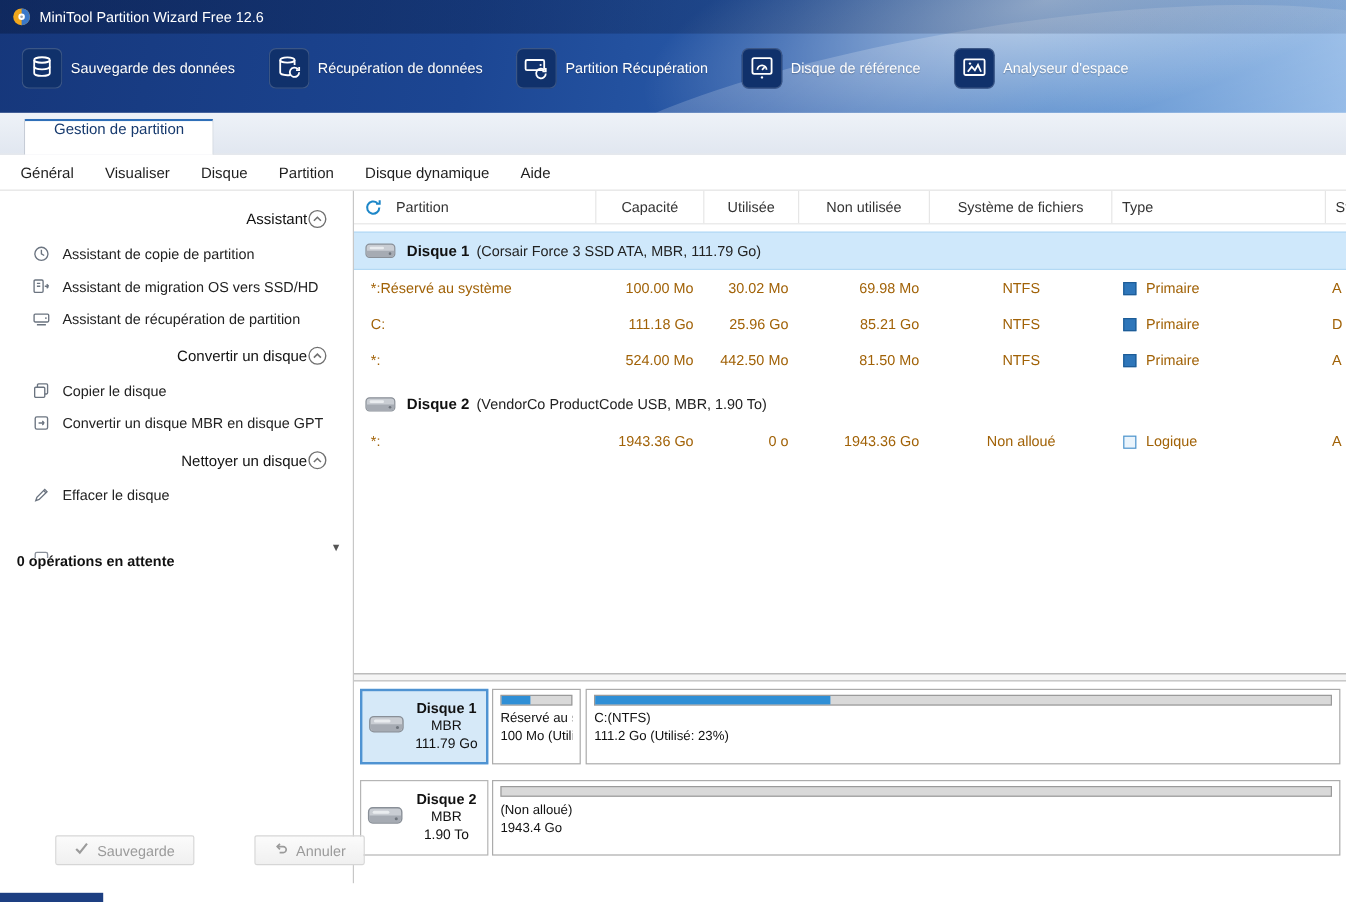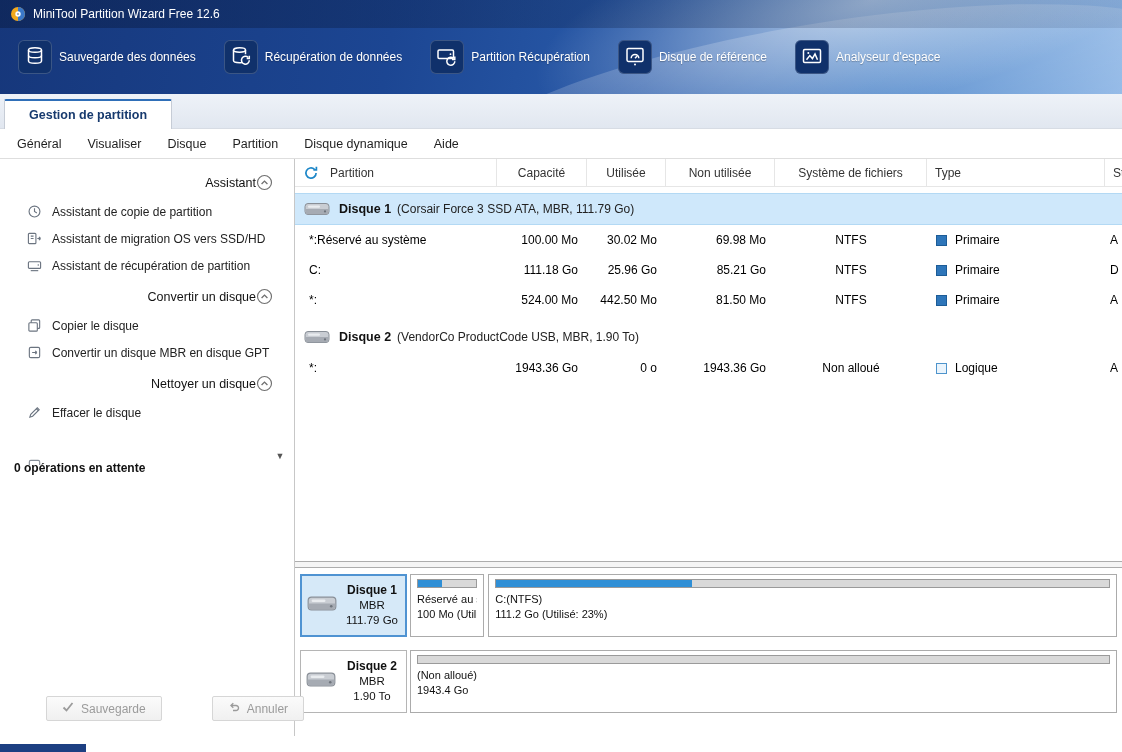--- a/index.html
+++ b/index.html
@@ -24,23 +24,23 @@
   .toolbar{position:relative;z-index:2;display:flex;align-items:flex-start;padding:12px 0 0 4px}
   .tool-item{display:flex;flex-direction:row;align-items:center;gap:7px;padding:0 14px;cursor:default}
   .tool-icon{width:34px;height:34px;border-radius:6px;background:#10316b;
     box-shadow:0 0 0 1px rgba(255,255,255,.18) inset;display:grid;place-items:center}
   .tool-icon svg{width:24px;height:24px}
   .tool-label{color:#fff;font-size:12px;white-space:nowrap;text-shadow:0 1px 1px rgba(0,0,0,.25)}
 
   
   .tabstrip{height:35px;background:linear-gradient(#eef2f8,#e1e7f0);
     border-bottom:1px solid #d7dce4;display:flex;align-items:flex-end}
-  .tab{height:30px;margin-left:4px;background:#fff;border:1px solid #c6ccd6;border-bottom:none;
+  .tab{height:30px;margin-left:20px;background:#fff;border:1px solid #c6ccd6;border-bottom:none;
     border-top:2px solid var(--tab-accent,#2f6fb8);border-radius:2px 2px 0 0;position:relative;top:1px;
-    display:flex;align-items:center;padding:0 24px;font-weight:bold;font-size:12.5px;color:#173a6e}
+    display:flex;padding:0 24px;font-weight:normal;font-size:12.5px;color:#173a6e}
 
   
   .menubar{height:30px;background:#fff;border-bottom:1px solid #dedede;
     display:flex;align-items:center;padding-left:4px}
   .menu-item{padding:0 13px;font-size:12.5px;color:#1f1f1f;cursor:default}
 
   
   .main{display:flex;height:577px}
 
   
@@ -75,21 +75,21 @@
   .t-hcell:last-child{border-right:none}
   .refresh{width:16px;height:16px;flex:0 0 16px;display:inline-grid;place-items:center;cursor:pointer}
   .refresh svg{width:16px;height:16px}
   .t-group{height:32px;margin-top:6px;display:flex;align-items:center;gap:9px;padding-left:9px;cursor:default}
   .t-group.sel{background:var(--selection,#cfe8fb);border-top:1px solid #b3d9f4;border-bottom:1px solid #b3d9f4}
   .disk-ico{width:26px;height:14px;display:inline-grid;place-items:center}
   .disk-ico svg{width:26px;height:14px}
   .g-name{font-weight:bold;font-size:12.5px;color:#111}
   .g-info{font-size:12px;color:#222;margin-left:-3px}
   .t-row{height:30px}
-  .t-cell{display:flex;align-items:center;font-size:12px;color:#000000;overflow:hidden;white-space:nowrap}
+  .t-cell{display:flex;align-items:center;font-size:12px;color:#a16207;overflow:hidden;white-space:nowrap}
   .c0{padding-left:14px}
   .c-num{justify-content:flex-end;padding-right:9px}
   .c-fs{justify-content:center}
   .c-type{gap:8px;padding-left:9px}
   .c-st{padding-left:5px}
   .type-sq{width:11px;height:11px;flex:0 0 11px}
   .sq-filled{background:var(--primary-type,#2e76ba);border:1px solid #1d5c97}
   .sq-outline{background:#eaf4fc;border:1px solid #4e94cc}
 
   .splitter{height:7px;background:#f5f5f5;border-top:1px solid #adadad;border-bottom:1px solid #adadad;cursor:row-resize}

